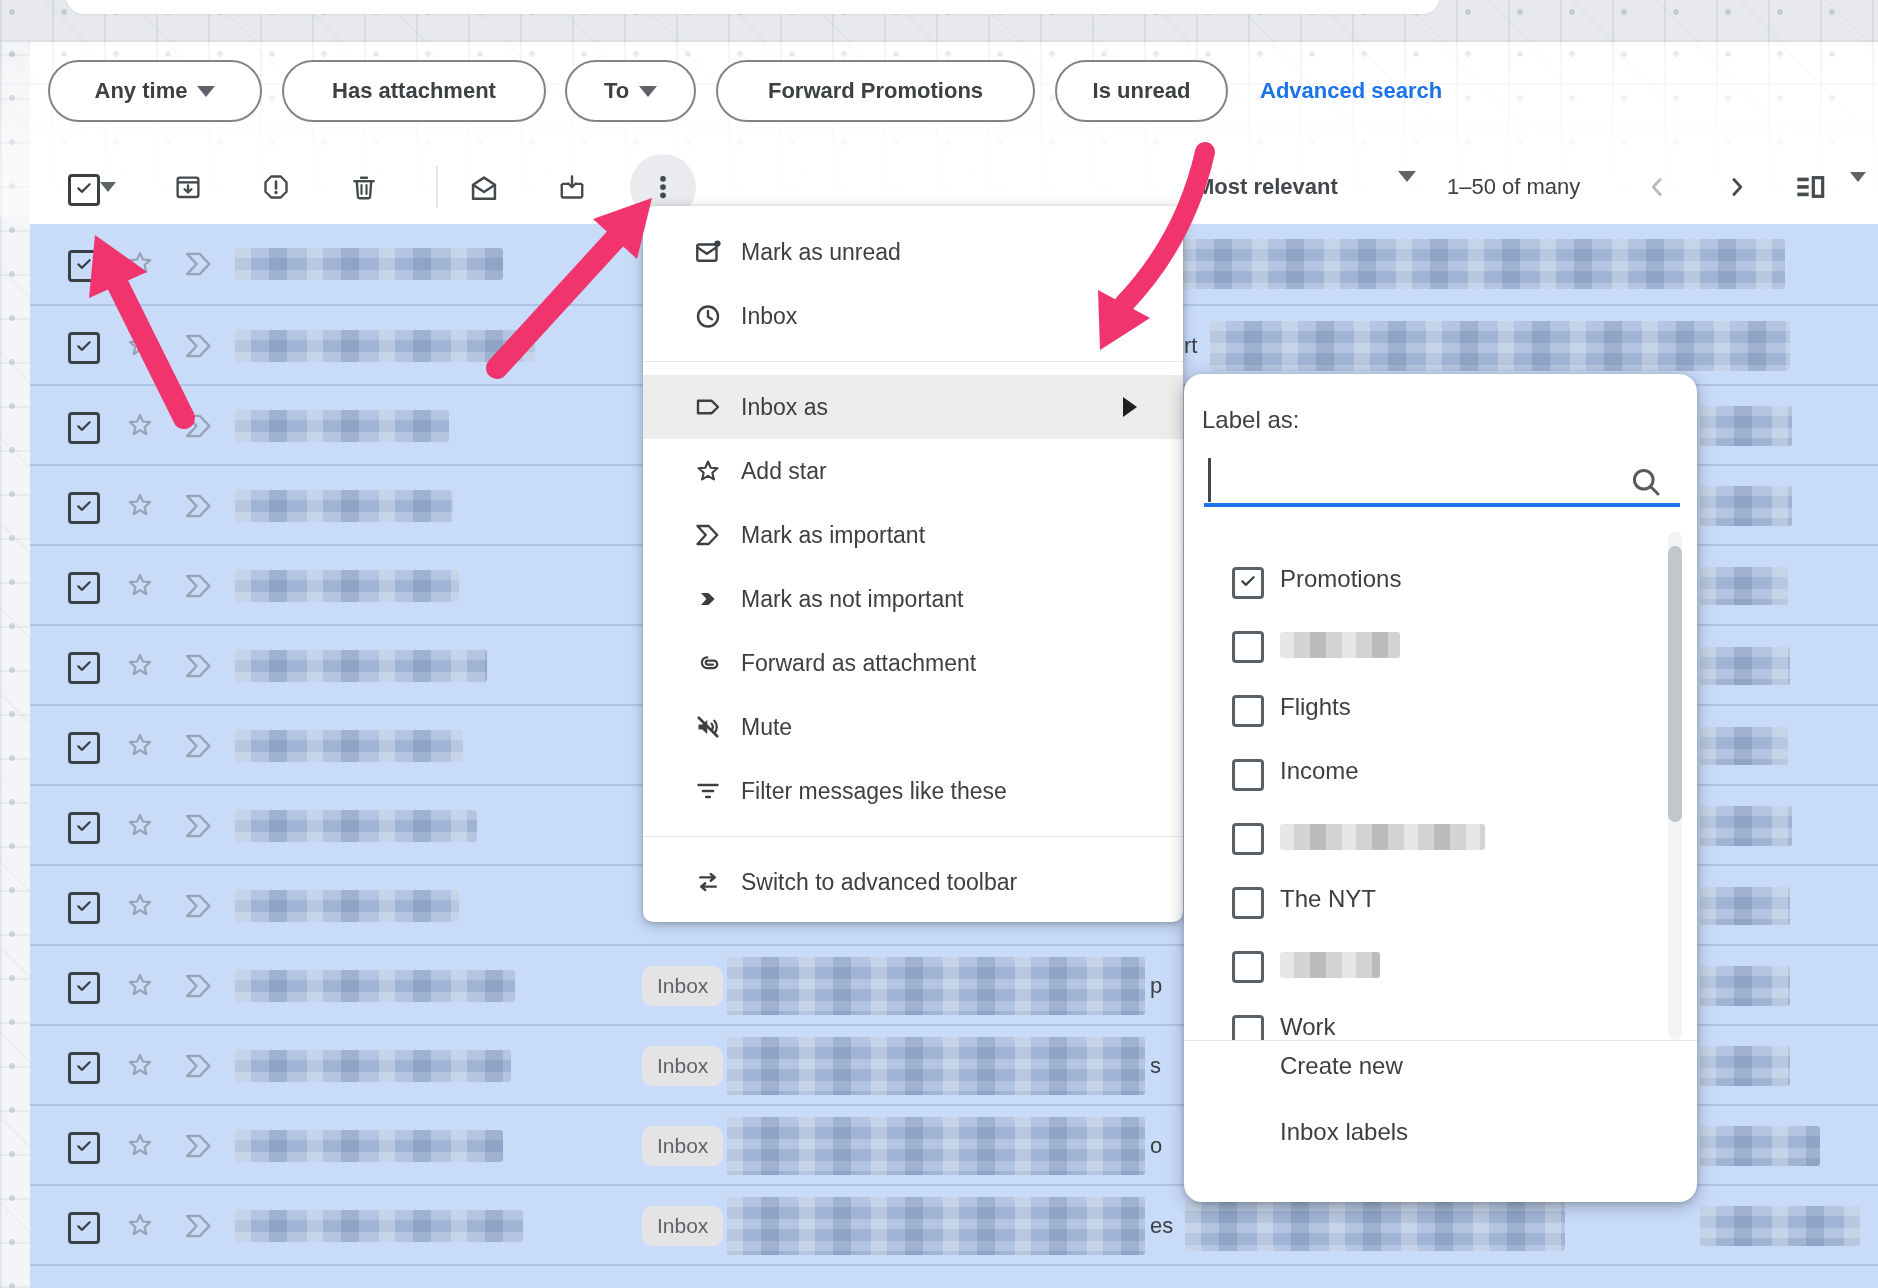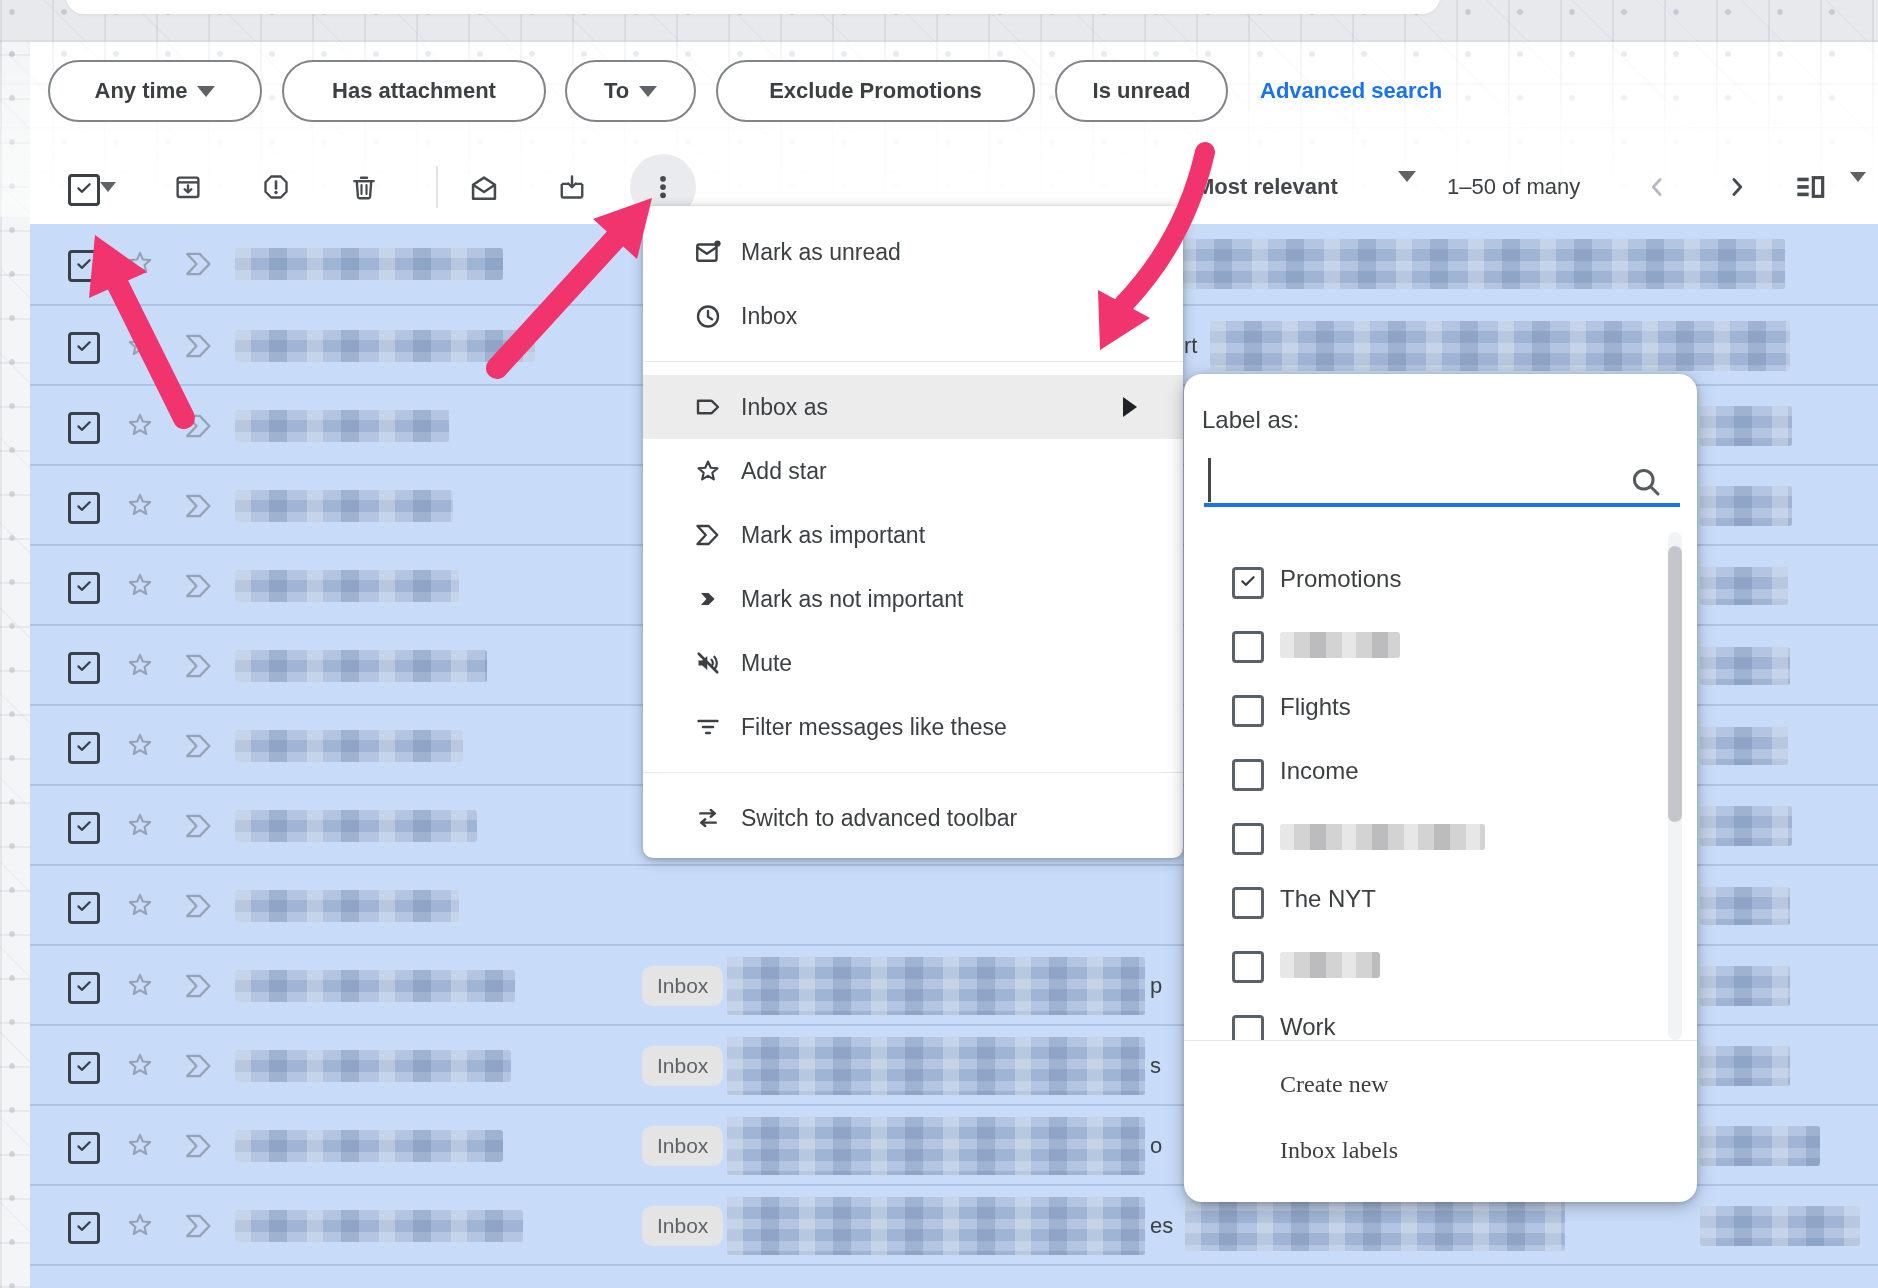--- a/index.html
+++ b/index.html
@@ -59,21 +59,21 @@
   .lm-cursor{position:absolute;left:24px;top:84px;width:2.5px;height:44px;background:#44474b;}
   .lm-underline{position:absolute;left:20px;top:129px;width:476px;height:3.5px;background:#1a73e8;}
   .lm-search{position:absolute;left:444px;top:90px;color:#555a5f;}
   .lm-viewport{position:absolute;left:0;top:174px;width:480px;height:492px;overflow:hidden;}
   .litem{position:relative;height:64px;cursor:pointer;}
   .litem .ckbox{left:48px;top:19px;border-color:#5a6067;color:#3c4043;}
   .litem .lname{position:absolute;left:96px;top:17px;font-size:24px;color:#3c4043;white-space:nowrap;}
   .lm-track{position:absolute;left:484px;top:158px;width:14px;height:508px;background:#f1f3f4;border-radius:7px;}
   .lm-thumb{position:absolute;left:484px;top:172px;width:14px;height:276px;background:#c3c7cc;border-radius:7px;cursor:pointer;}
   .lm-div{position:absolute;left:0;top:666px;width:513px;height:1px;background:#e7e9eb;}
-  .lfoot{position:absolute;left:0;width:513px;height:64px;display:flex;align-items:center;cursor:pointer;font-family:Liberation Serif, serif;}
+  .lfoot{position:absolute;left:0;width:513px;height:64px;display:flex;cursor:pointer;}
   .lfoot span{margin-left:96px;font-size:24px;color:#3c4043;}
   #arrows{z-index:50;pointer-events:none;}
 </style>
 </head>
 <body>
 
 <div class="stage">
 
   <div class="abs pat topband"></div>
   <div class="abs window"></div>
@@ -87,21 +87,21 @@
         <span class="caret"></span>
       </div>
       <div class="chip abs" style="left: 282px; top: 60px; width: 264px;">
         <span>Has attachment</span>
       </div>
       <div class="chip abs" style="left: 565px; top: 60px; width: 131px;">
         <span>To</span>
         <span class="caret"></span>
       </div>
       <div class="chip abs" style="left: 716px; top: 60px; width: 319px;">
-        <span>Exclude Promotions</span>
+        <span>Forward Promotions</span>
       </div>
       <div class="chip abs" style="left: 1055px; top: 60px; width: 173px;">
         <span>Is unread</span>
       </div>
     </div>
   <div class="abs adv" style="left:1260px;top:60px;">Advanced search</div>
 
   <div id="toolbarLeft">
       <div class="ckbox abs" style="left: 68px; top: 174px;">
         <span><svg width="18" height="18" viewBox="0 0 24 24">
@@ -465,20 +465,30 @@
         <span class="mic">
           <svg width="30" height="30" viewBox="0 0 24 24">
             <path d="M6.4 7.2h6l4.9 4.8-4.9 4.8h-6l4.3-4.8z" fill="currentColor"></path>
           </svg>
         </span>
         <span class="mtxt">Mark as not important</span>
       </div>
       <div class="mitem">
         <span class="mic">
           <svg width="30" height="30" viewBox="0 0 24 24">
+            <g transform="rotate(90 12 12)">
+              <path d="M7.4 12.6a4.3 4.3 0 0 0 8.6 0V7.6a3 3 0 0 0-6 0v4.6a1.6 1.6 0 0 0 3.2 0V8" fill="none" stroke="currentColor" stroke-width="1.8" stroke-linecap="round"></path>
+            </g>
+          </svg>
+        </span>
+        <span class="mtxt">Forward as attachment</span>
+      </div>
+      <div class="mitem">
+        <span class="mic">
+          <svg width="30" height="30" viewBox="0 0 24 24">
             <path d="M4.4 10v4h3l4 3.6V6.4L7.4 10z" fill="currentColor"></path>
             <path d="M14.8 9.3a4.3 4.3 0 0 1 0 5.4 M17.1 7a7.4 7.4 0 0 1 0 10" fill="none" stroke="currentColor" stroke-width="1.8" stroke-linecap="round"></path>
             <path d="M4.6 4.6 19.4 19.4" stroke="currentColor" stroke-width="2.1" stroke-linecap="round"></path>
           </svg>
         </span>
         <span class="mtxt">Mute</span>
       </div>
       <div class="mitem">
         <span class="mic">
           <svg width="30" height="30" viewBox="0 0 24 24">

